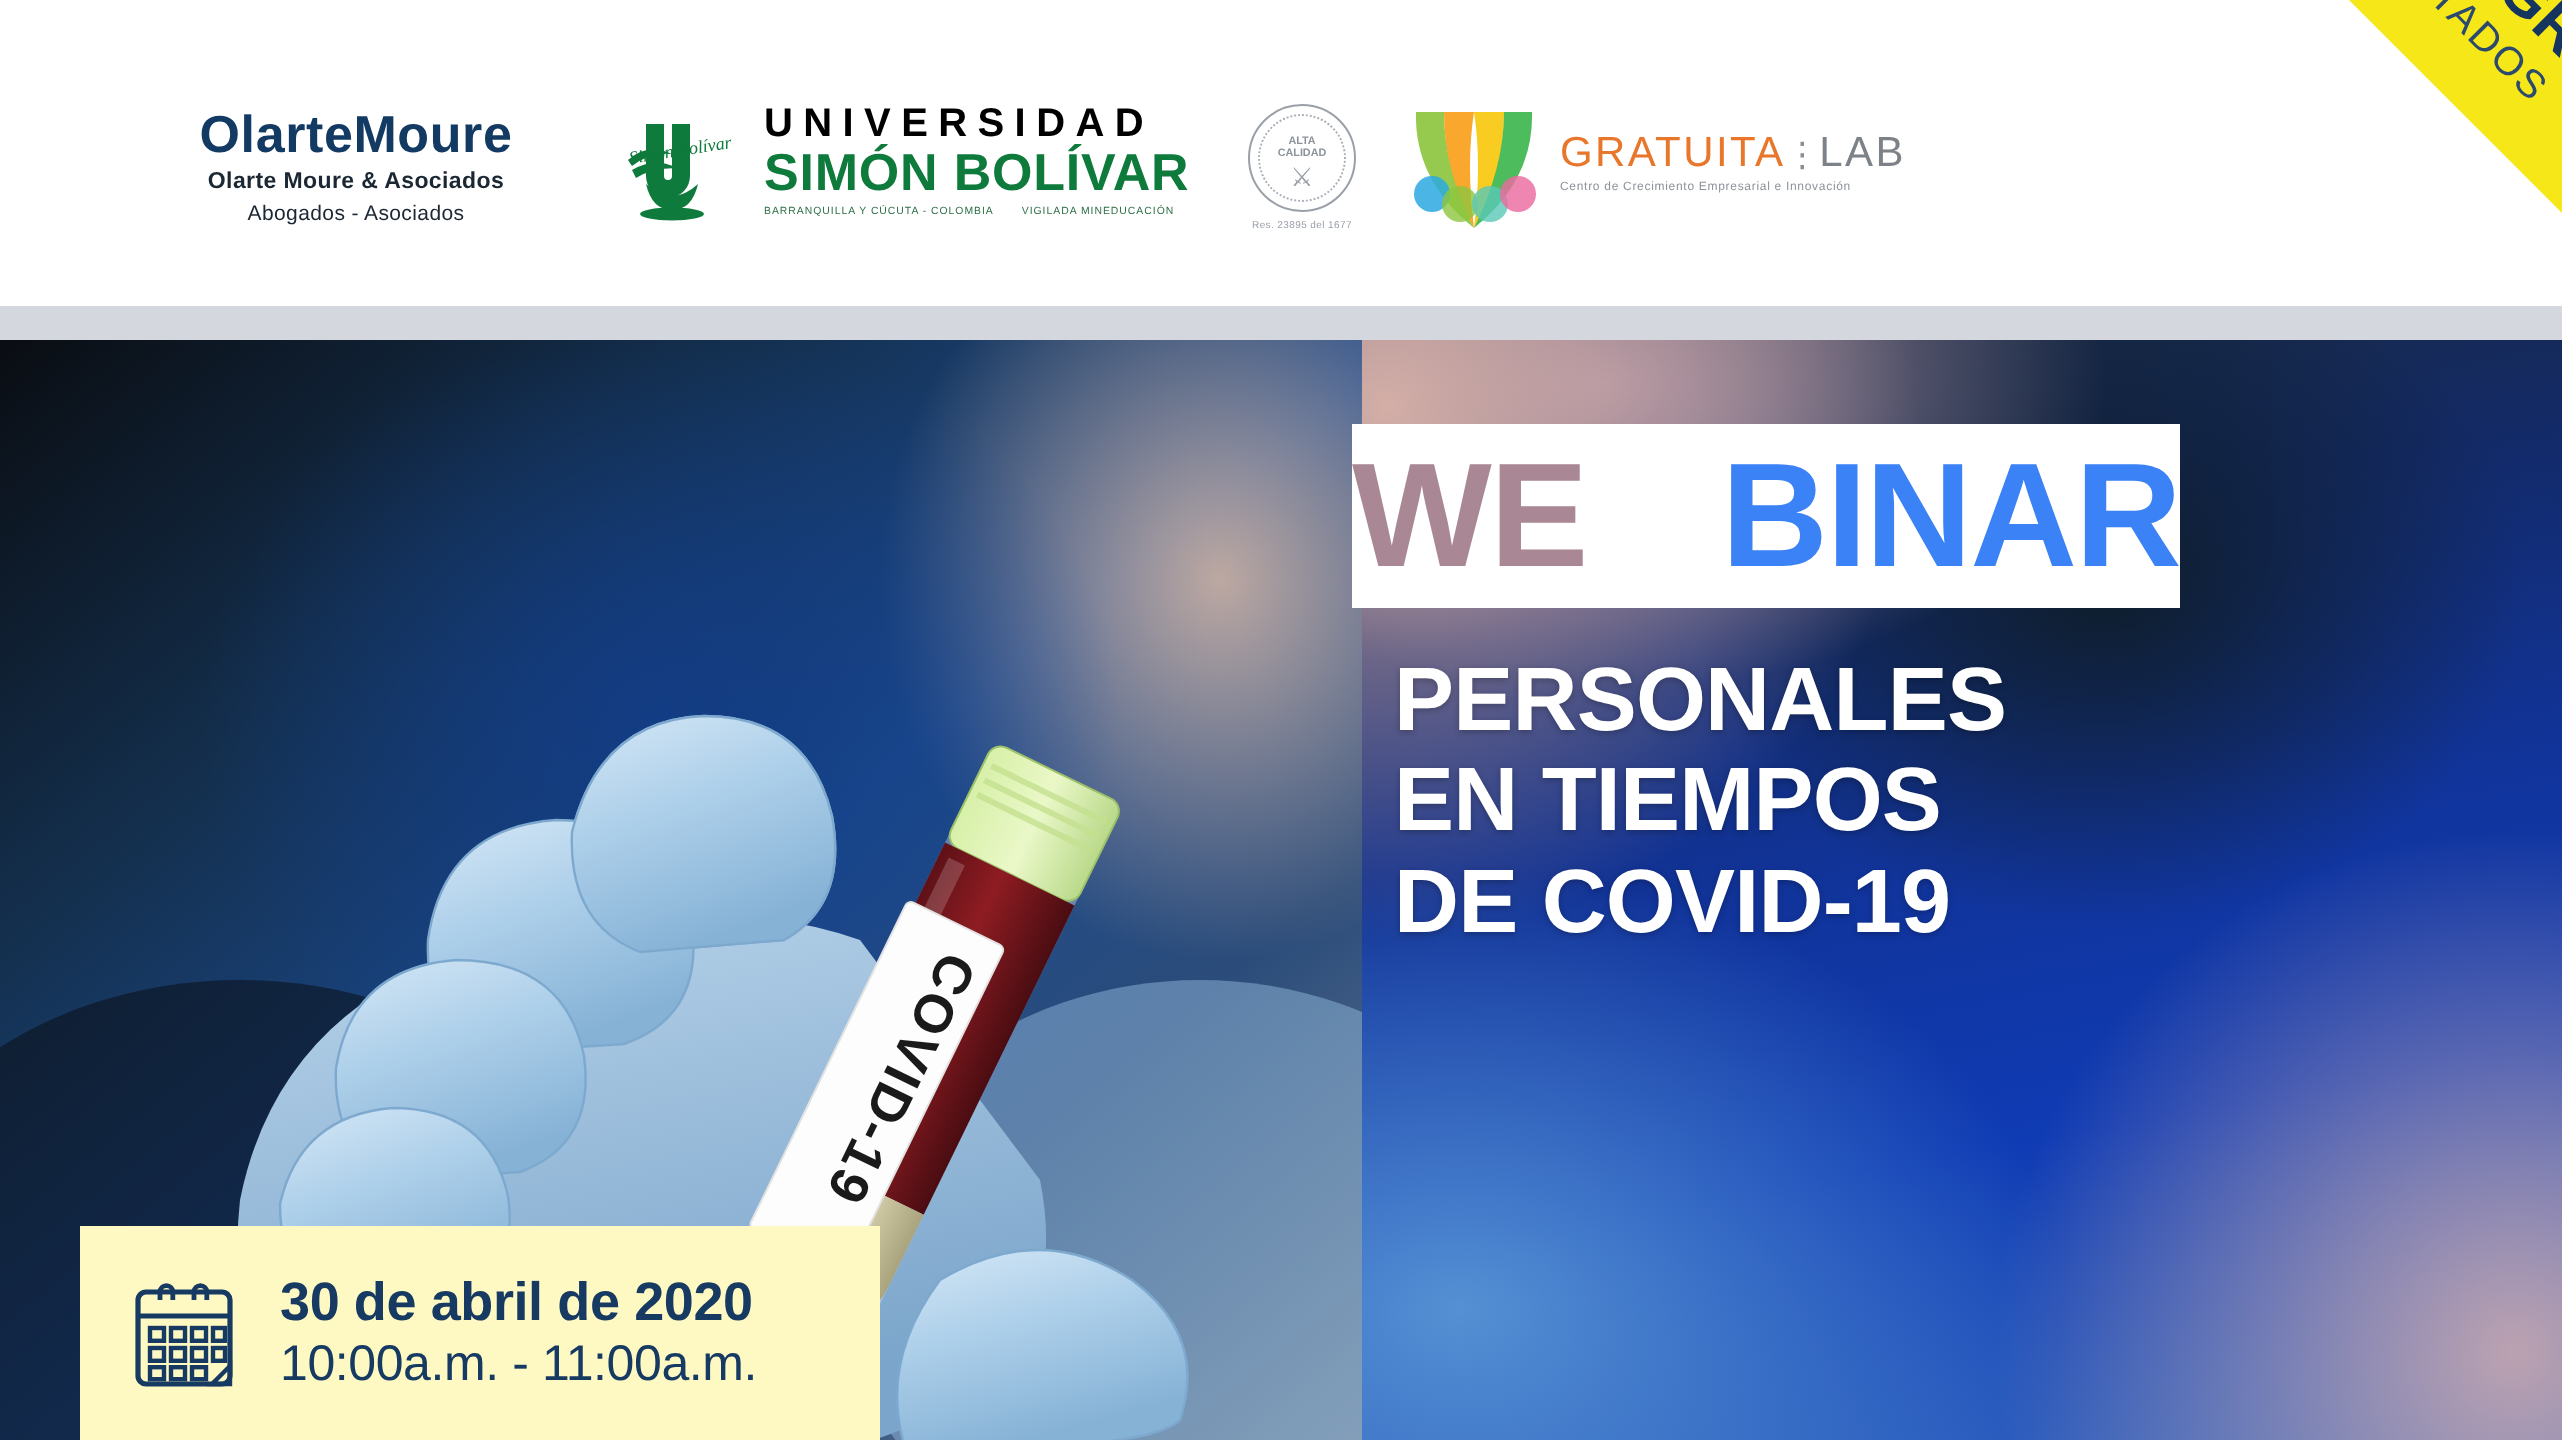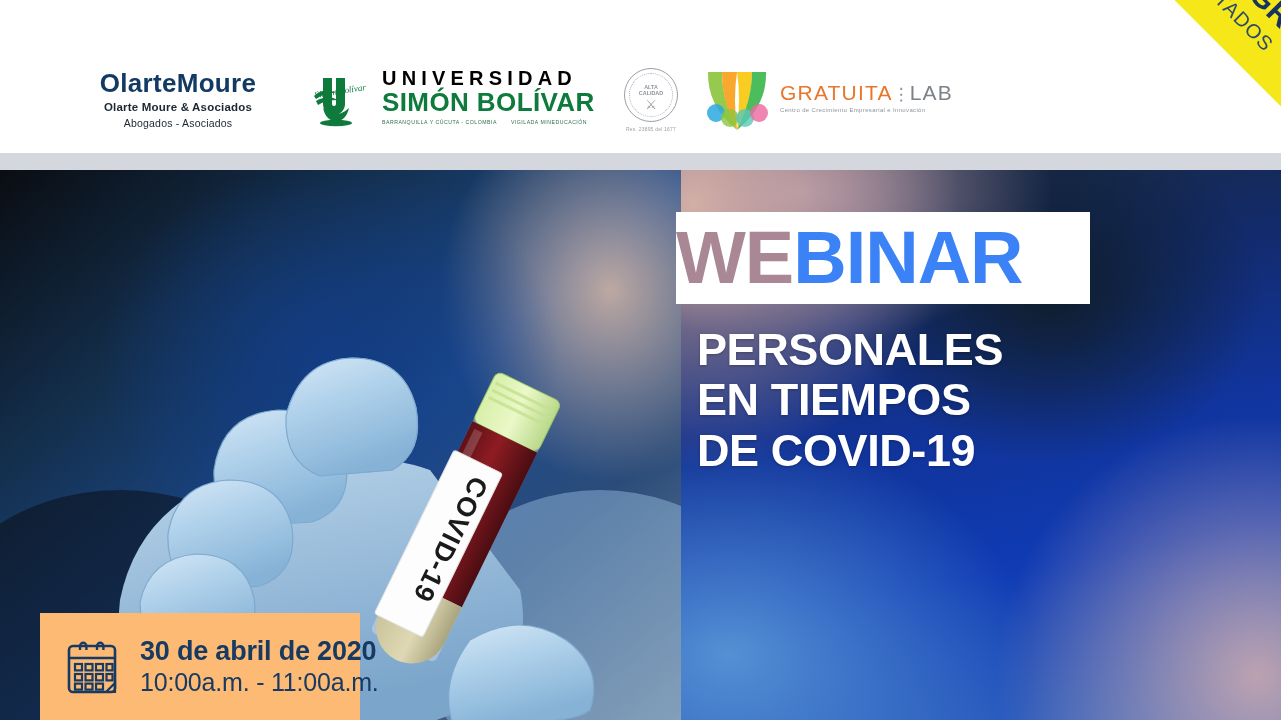--- a/index.html
+++ b/index.html
@@ -1,20 +1,20 @@
 <!DOCTYPE html>
 <html><head>
 <meta charset="utf-8">
 <style>
   html,body{margin:0;padding:0;background:#fff;}
   body{width:1281px;height:720px;font-family:"Liberation Sans",sans-serif;overflow:hidden;}
   #poster{position:relative;width:1281px;height:720px;overflow:hidden;background:#fff;}
 
   
-  #header{position:absolute;left:0;top:16px;width:1281px;height:153px;background:#ffffff;}
+  #header{position:absolute;left:0;top:0;width:1281px;height:153px;background:#ffffff;}
   #divider{position:absolute;left:0;top:153px;width:1281px;height:17px;background:#d4d7dd;}
 
   .logo{position:absolute;}
 
   
   #logo-om{left:62px;top:54px;width:232px;text-align:center;}
   #logo-om .om-main{font-size:26px;font-weight:bold;color:#123a63;letter-spacing:.3px;line-height:1.05;white-space:nowrap;}
   #logo-om .om-sub{font-size:11.5px;font-weight:bold;color:#1b2733;letter-spacing:.2px;margin-top:4px;white-space:nowrap;}
   #logo-om .om-tag{font-size:10.5px;color:#1b2733;margin-top:4px;letter-spacing:.2px;}
 
@@ -54,31 +54,31 @@
       radial-gradient(circle at 2% 6%, rgba(214,176,168,.98) 0%, rgba(196,160,165,.5) 16%, rgba(80,70,90,0) 34%),
       radial-gradient(ellipse 60% 40% at 20% 4%, rgba(190,160,170,.9) 0%, rgba(120,100,120,0) 70%),
       radial-gradient(ellipse 70% 55% at 8% 88%, rgba(96,158,216,.85) 0%, rgba(40,90,180,0) 72%),
       radial-gradient(ellipse 50% 45% at 62% 22%, rgba(14,28,36,.92) 0%, rgba(14,28,36,0) 70%),
       linear-gradient(170deg,#1c2b3e 0%, #132a66 22%, #11349b 48%, #0f3bb4 70%, #2f63c0 100%);
   }
 
   
   #webinar-box{position:absolute;left:676px;top:212px;width:414px;height:92px;background:#ffffff;}
   #webinar-text{position:absolute;left:0;top:0;width:100%;height:100%;display:flex;align-items:center;
-    justify-content:flex-start;font-size:74px;font-weight:bold;letter-spacing:-1px;line-height:1;}
+    justify-content:space-between;font-size:74px;font-weight:bold;letter-spacing:-1px;line-height:1;}
   #webinar-text .we{color:#a98794;}
   #webinar-text .binar{color:#3b82f6;}
 
   
   #title{position:absolute;left:697px;top:325px;width:420px;color:#ffffff;font-size:45px;font-weight:bold;
     line-height:1.12;letter-spacing:-.4px;text-shadow:0 1px 3px rgba(0,0,0,.25);}
   #title div{white-space:nowrap;}
 
   
-  #datecard{position:absolute;left:40px;top:613px;width:320px;height:107px;background:#fdba74;
+  #datecard{position:absolute;left:40px;top:613px;width:400px;height:107px;background:#fef9c3;
     display:flex;align-items:center;padding-left:24px;box-sizing:border-box;}
   #cal-icon{width:56px;height:58px;flex:0 0 56px;margin-right:20px;}
   #date-text .d1{font-size:27px;font-weight:bold;color:#173a63;line-height:1.15;letter-spacing:-.2px;white-space:nowrap;}
   #date-text .d2{font-size:25px;color:#173a63;line-height:1.2;letter-spacing:-.2px;white-space:nowrap;}
 
   
   #ribbon{position:absolute;left:952px;top:-88px;width:520px;height:104px;background:#F6E718;
     transform:rotate(45deg);transform-origin:50% 50%;display:flex;flex-direction:column;
     align-items:center;justify-content:center;}
   #ribbon .r1{font-size:31px;font-weight:bold;color:#153560;letter-spacing:.4px;line-height:1;white-space:nowrap;}

